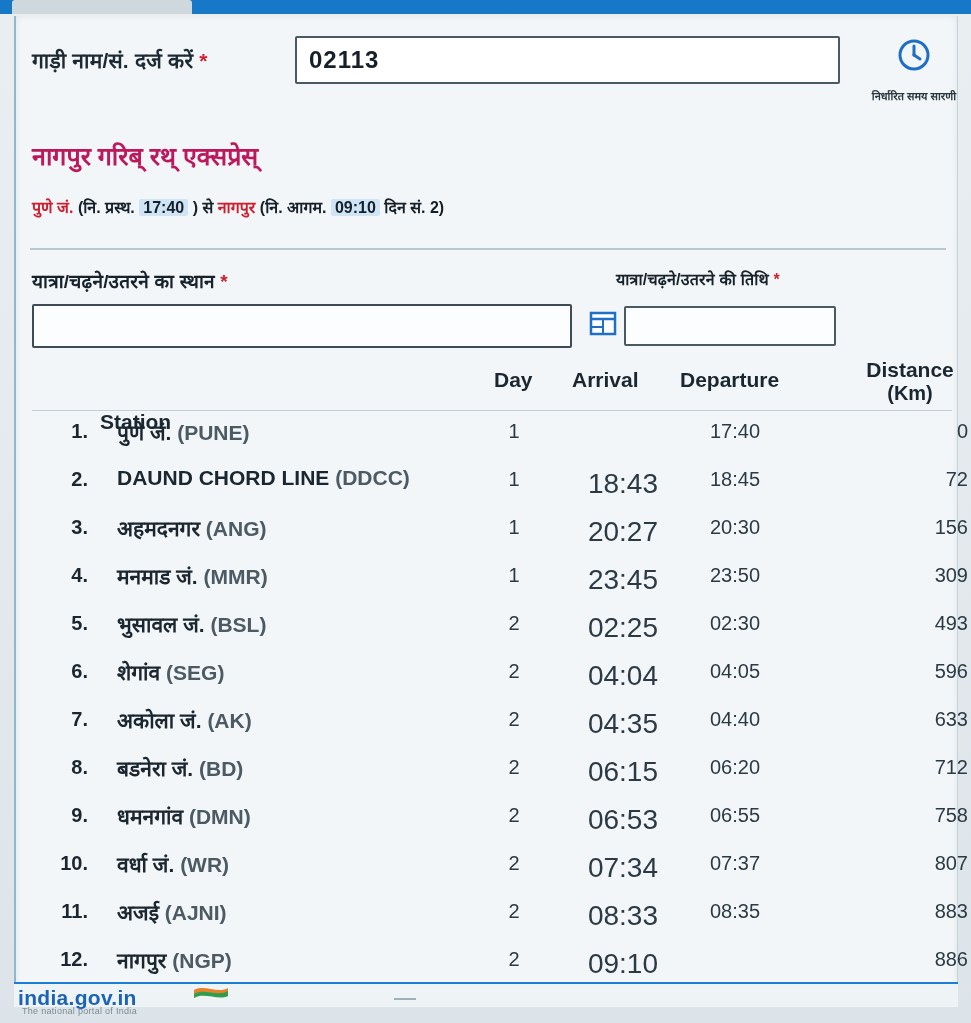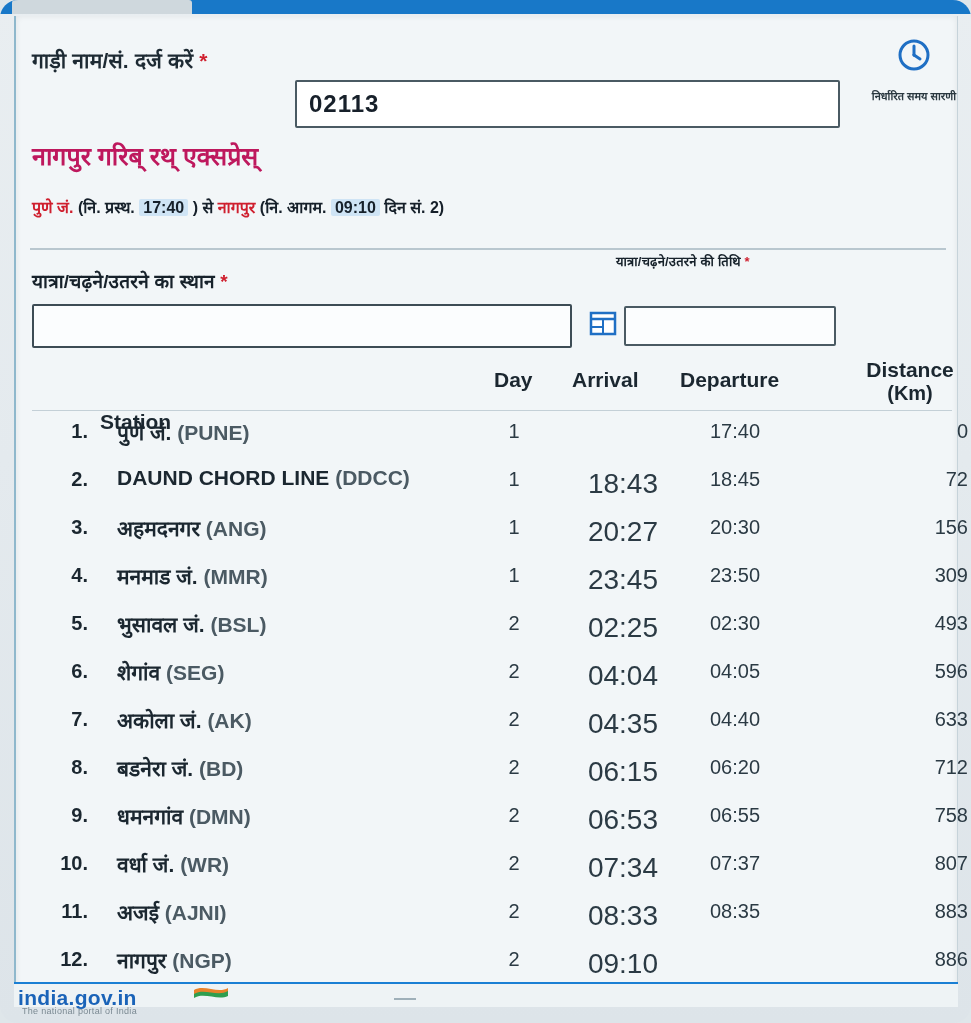--- a/index.html
+++ b/index.html
@@ -8,21 +8,20 @@
     width: 971px; height: 1023px;
     background: #dfe6ea;
     font-family: "Liberation Sans", sans-serif;
     overflow: hidden;
   }
   #page {
     position: relative;
     width: 971px; height: 1023px;
     background: linear-gradient(180deg, #e9eef1 0%, #e4eaee 45%, #dde4e9 100%);
     overflow: hidden;
-    border-radius: 18px;
   }
 
   
   .topbar {
     position: absolute; top: 0; left: 0; width: 971px; height: 14px;
     background: #1878c8;
   }
   .topbar .tab {
     position: absolute; left: 12px; top: 0; width: 180px; height: 14px;
     background: #cfd8dd;
@@ -55,21 +54,20 @@
     position: absolute; left: 265px; top: 0px;
     width: 545px; height: 48px;
     background: #ffffff;
     border: 2px solid #4a5a63;
     border-radius: 2px;
     font-size: 24px; font-weight: 700; color: #17202a;
     padding: 4px 12px;
     font-family: "Liberation Sans", sans-serif;
     letter-spacing: 1px;
     outline: none;
-    margin-top: 44px;
   }
   .clock-wrap {
     position: absolute; left: 828px; top: 0px; width: 112px; text-align: center;
   }
   .clock-icon svg { display: block; margin: 0 auto; }
   .clock-caption {
     font-size: 11px; color: #2a3840; font-weight: 700; margin-top: 14px;
     white-space: nowrap;
   }
 
@@ -95,21 +93,21 @@
     position: absolute; left: 14px; top: 232px; width: 916px; height: 2px;
     background: #b9c7cf;
   }
 
   
   .lbl-boarding {
     position: absolute; left: 16px; top: 252px; font-size: 19px;
     font-weight: 700; color: #17222b;
   }
   .lbl-date {
-    position: absolute; left: 600px; top: 236px; font-size: 13px;
+    position: absolute; left: 600px; top: 252px; font-size: 16px;
     font-weight: 700; color: #17222b;
   }
   .boarding-input {
     position: absolute; left: 16px; top: 288px; width: 540px; height: 44px;
     background: #fbfdfe; border: 2px solid #3d4c55; border-radius: 2px;
     font-size: 20px; padding: 4px 10px; color: #17202a; outline: none;
     font-family: "Liberation Sans", sans-serif;
   }
   .cal-btn {
     position: absolute; left: 570px; top: 290px; width: 34px; height: 36px;

